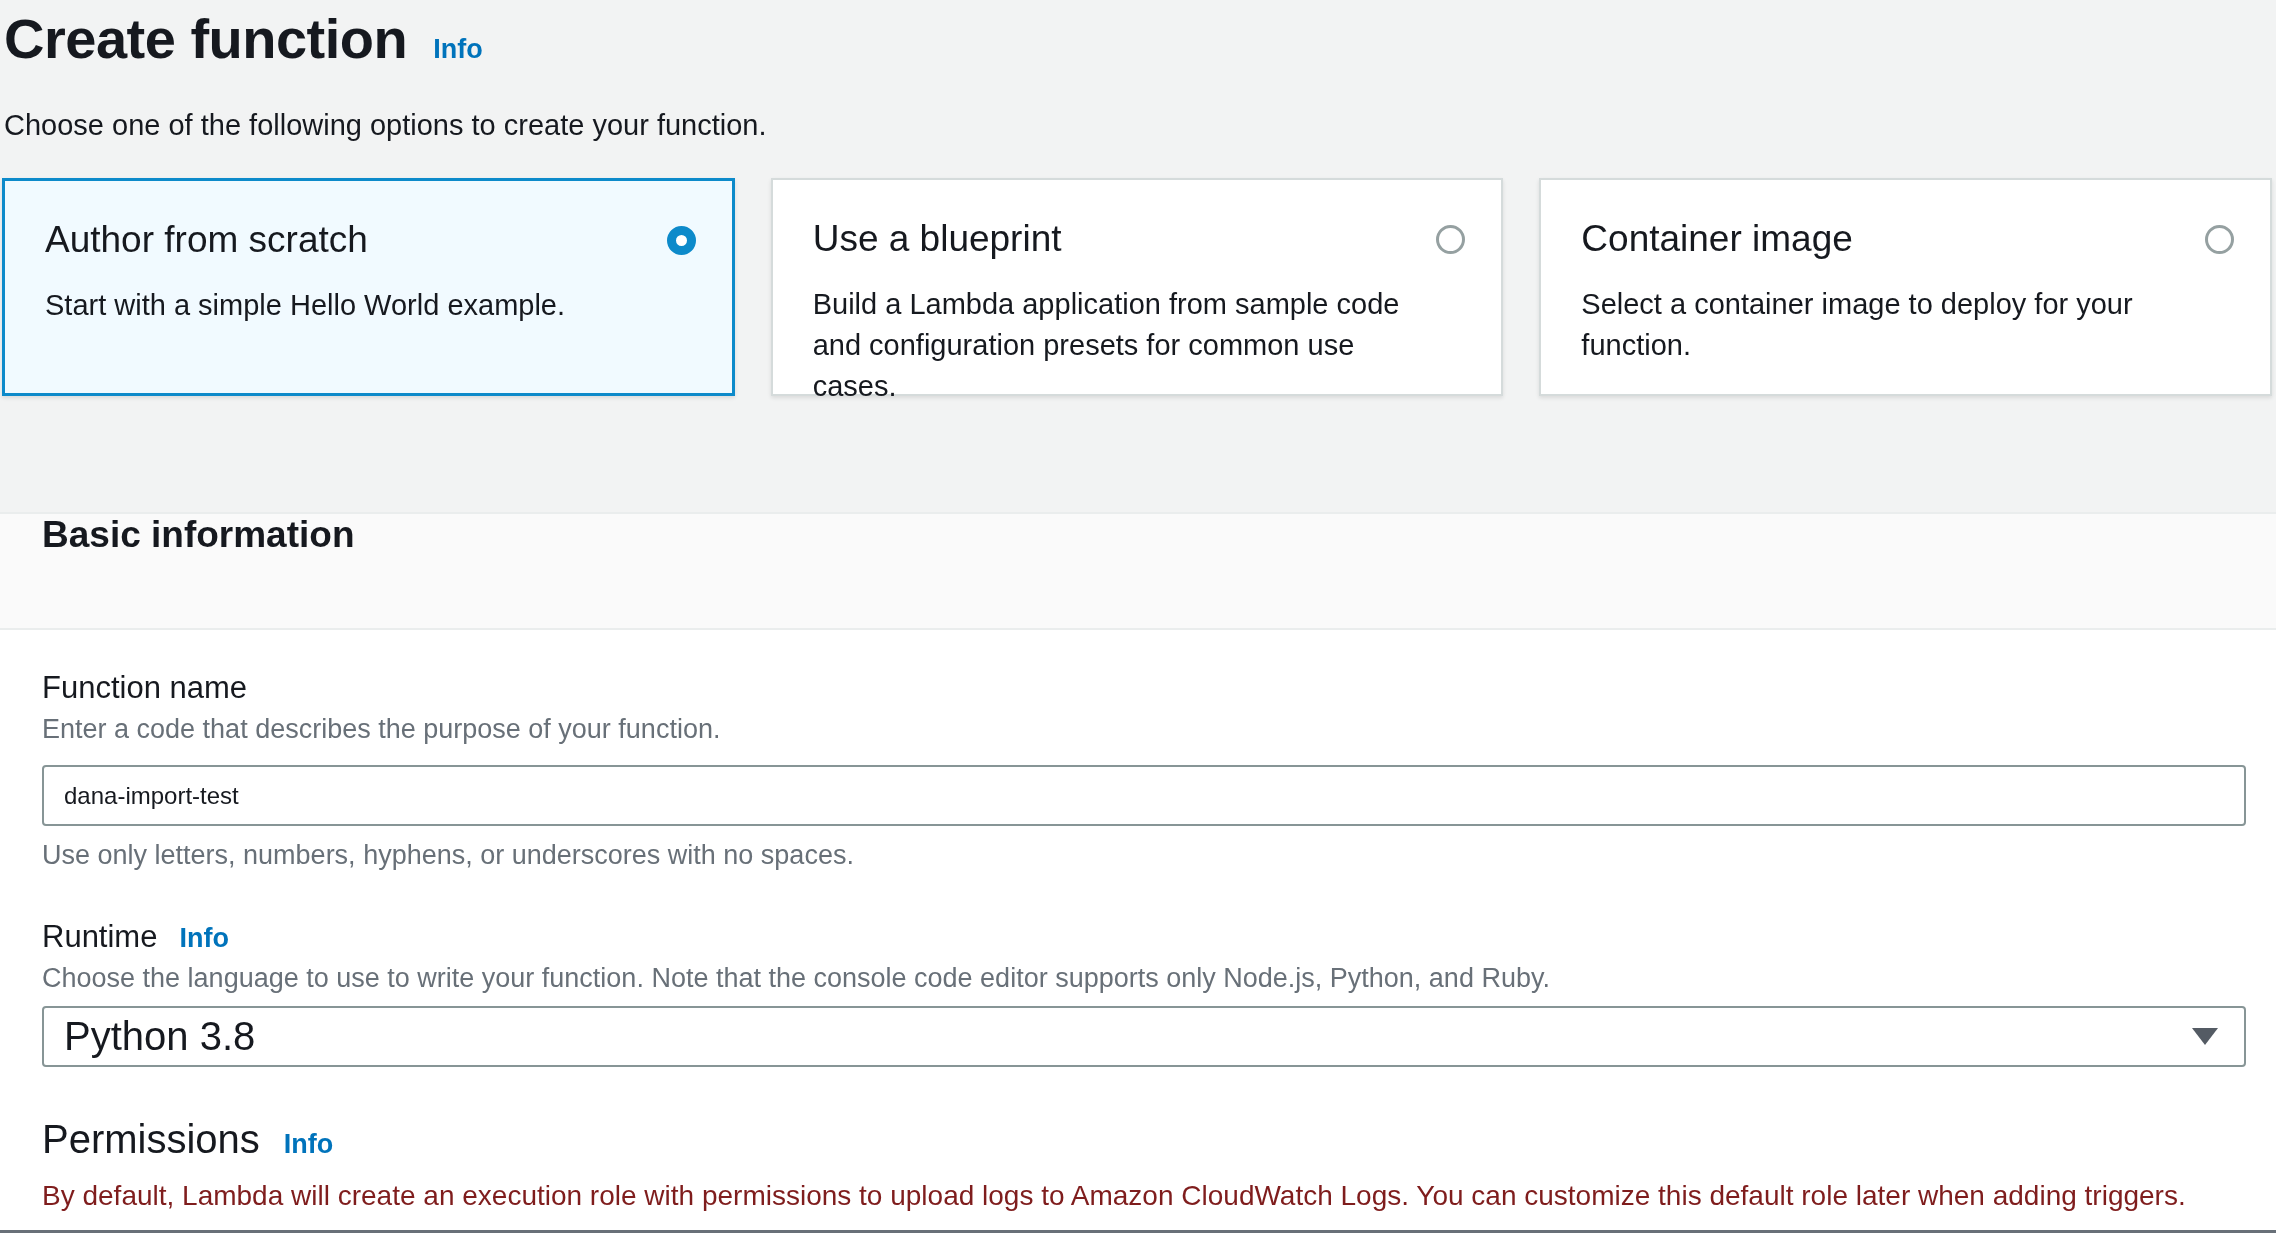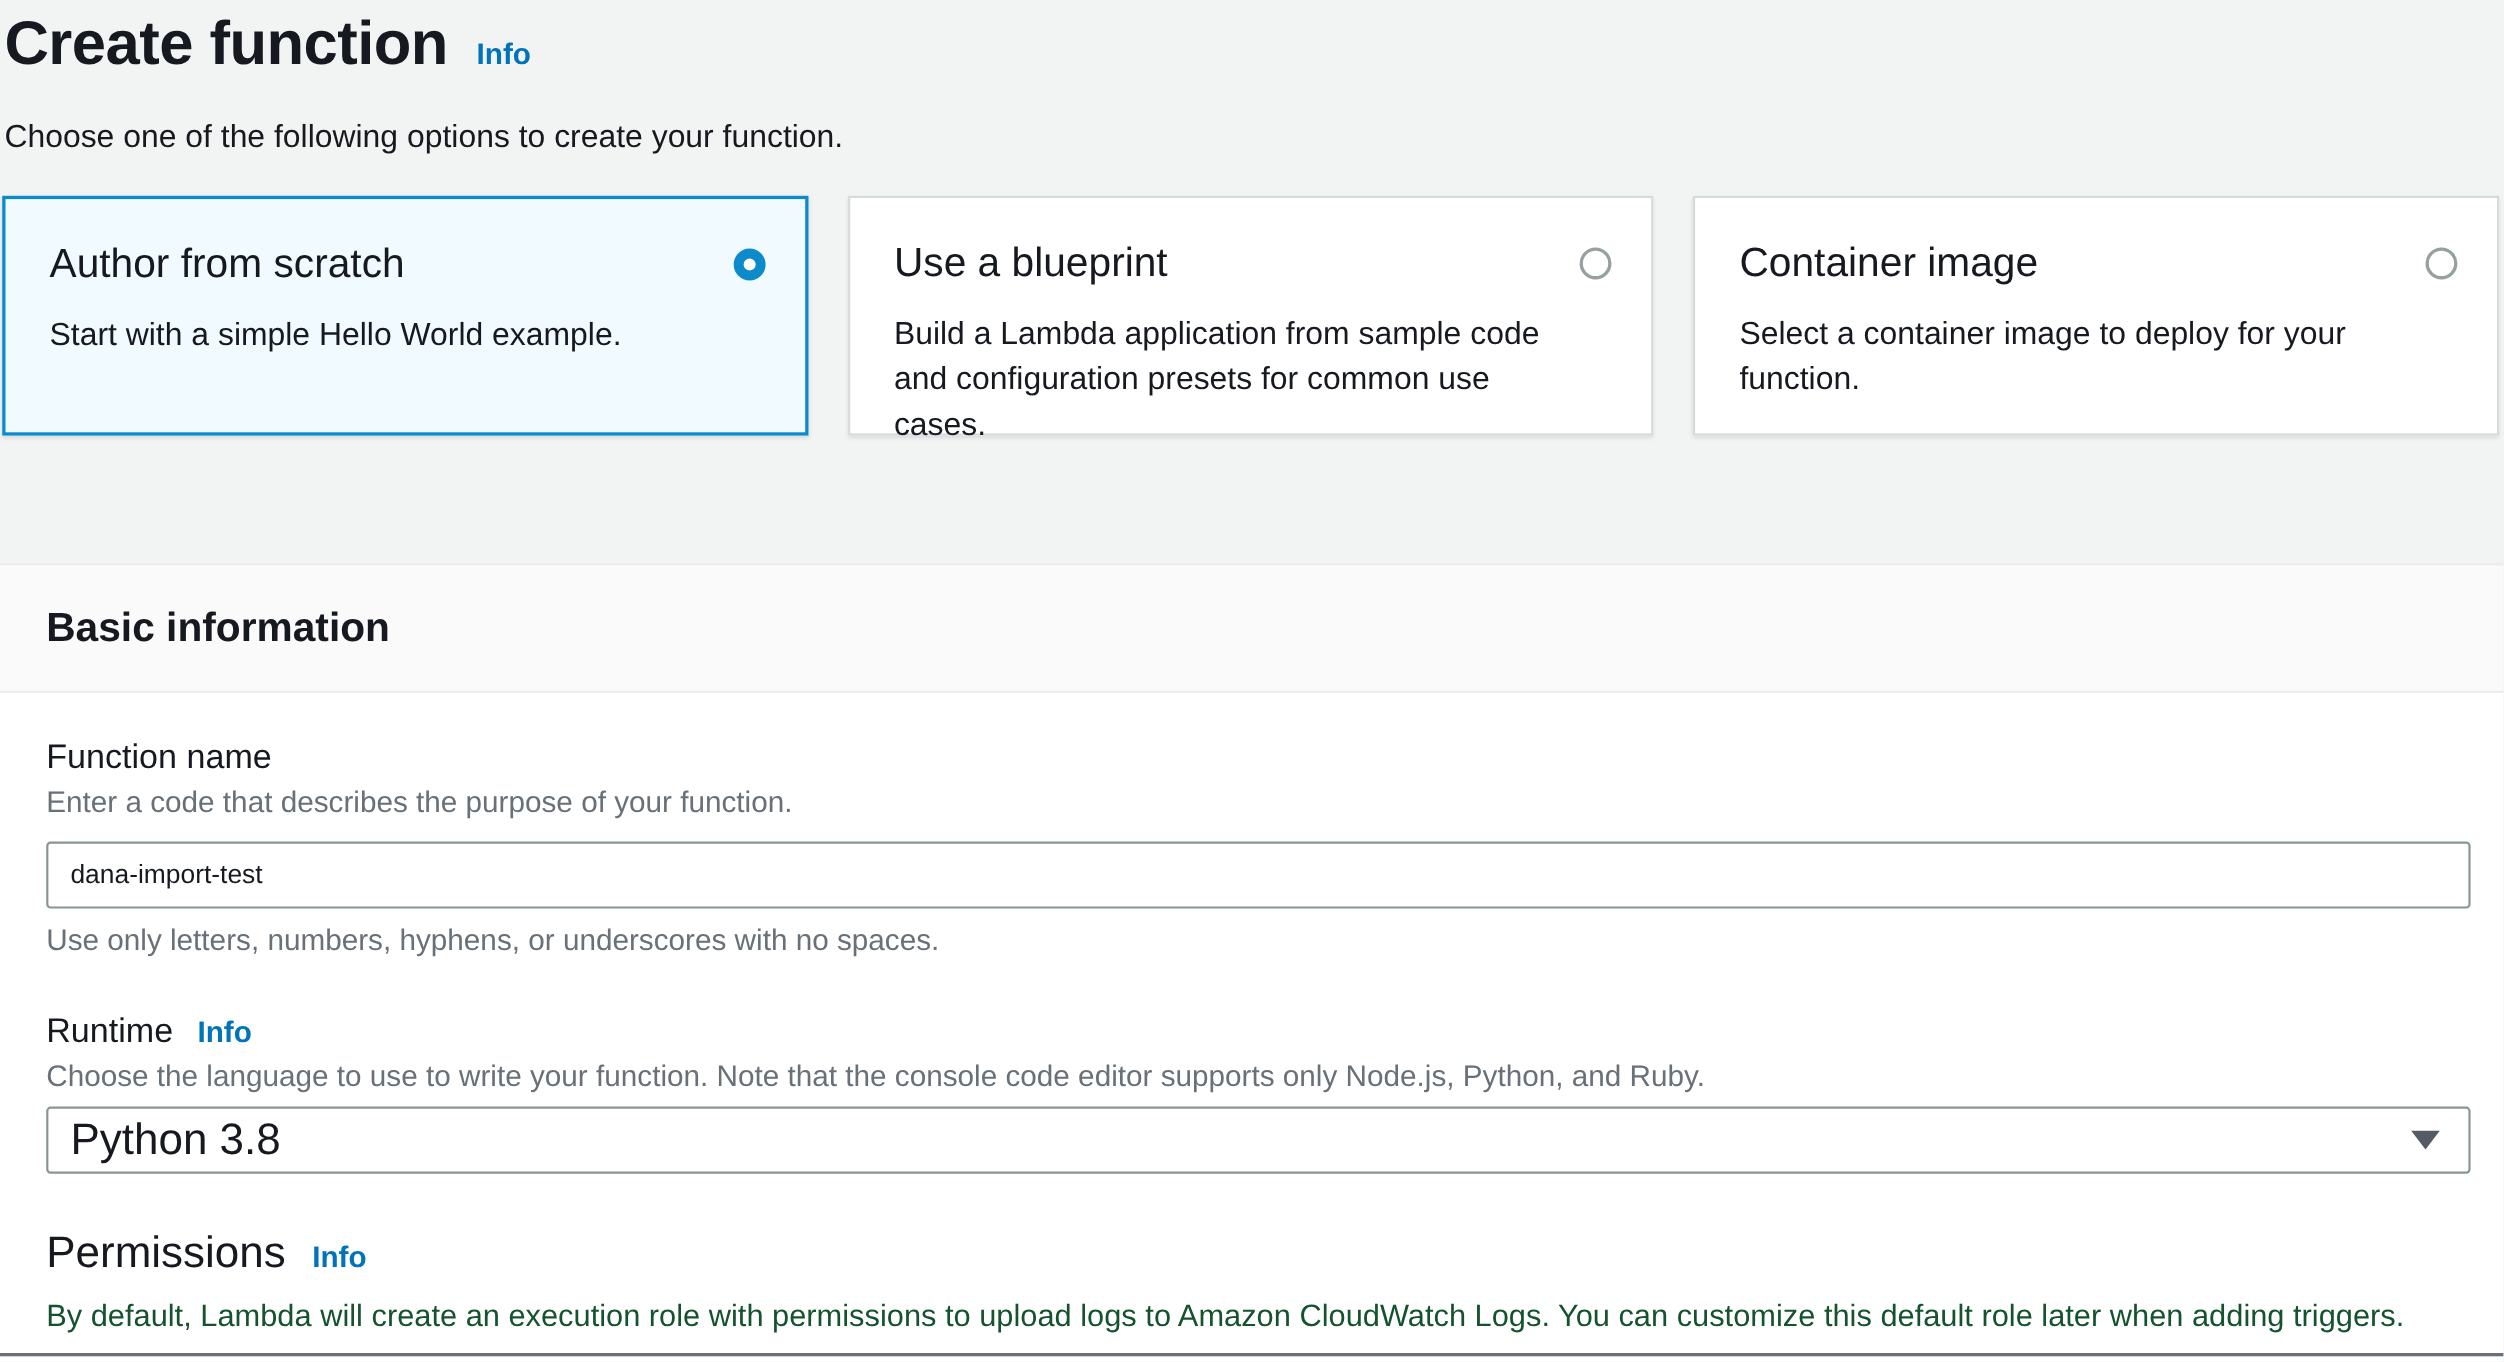--- a/index.html
+++ b/index.html
@@ -44,21 +44,21 @@
   .radio.checked { border: 9px solid #0d8aca; }
   .card-desc { margin-top: 24px; font-size: 29px; line-height: 41px; color: #16191f; padding-right: 60px; }
 
   
   .panel { margin-top: 60px; position: absolute; left: 0; right: 0; top: 452px; bottom: 0; }
   .panel-header {
     background: #fafafa;
     border-top: 2px solid #eaeded;
     border-bottom: 2px solid #eaeded;
     height: 118px;
-    display: flex; align-items: center;
+    display: flex; 
     padding-left: 42px;
   }
   .panel-header h2 { margin: 0; font-size: 37px; font-weight: 700; color: #16191f; }
   .panel-body { background: #ffffff; padding: 40px 30px 0 42px; height: calc(100% - 118px); position: relative; }
 
   .field-label { font-size: 31px; color: #16191f; }
   .label-row { display: flex; align-items: baseline; gap: 22px; }
   .field-desc { margin-top: 8px; font-size: 27px; color: #687078; }
   .text-input {
     margin-top: 20px;
@@ -86,21 +86,21 @@
   }
   .caret-down {
     width: 0; height: 0;
     border-left: 13px solid transparent;
     border-right: 13px solid transparent;
     border-top: 17px solid #545b64;
   }
 
   .permissions-head { margin-top: 50px; display: flex; align-items: baseline; gap: 24px; }
   .permissions-head h2 { margin: 0; font-size: 40px; font-weight: 400; color: #16191f; }
-  .permissions-desc { margin-top: 18px; font-size: 28px; color: #14532d; }
+  .permissions-desc { margin-top: 18px; font-size: 28px; color: #7f1d1d; }
 
   .bottom-line { position: absolute; left: 0; right: 0; top: 1230px; height: 3px; background: #687078; }
 </style>
 </head>
 <body>
 
 <div class="page-head">
   <div class="title-row">
     <h1 class="page-title">Create function</h1>
     <span class="info-link">Info</span>

